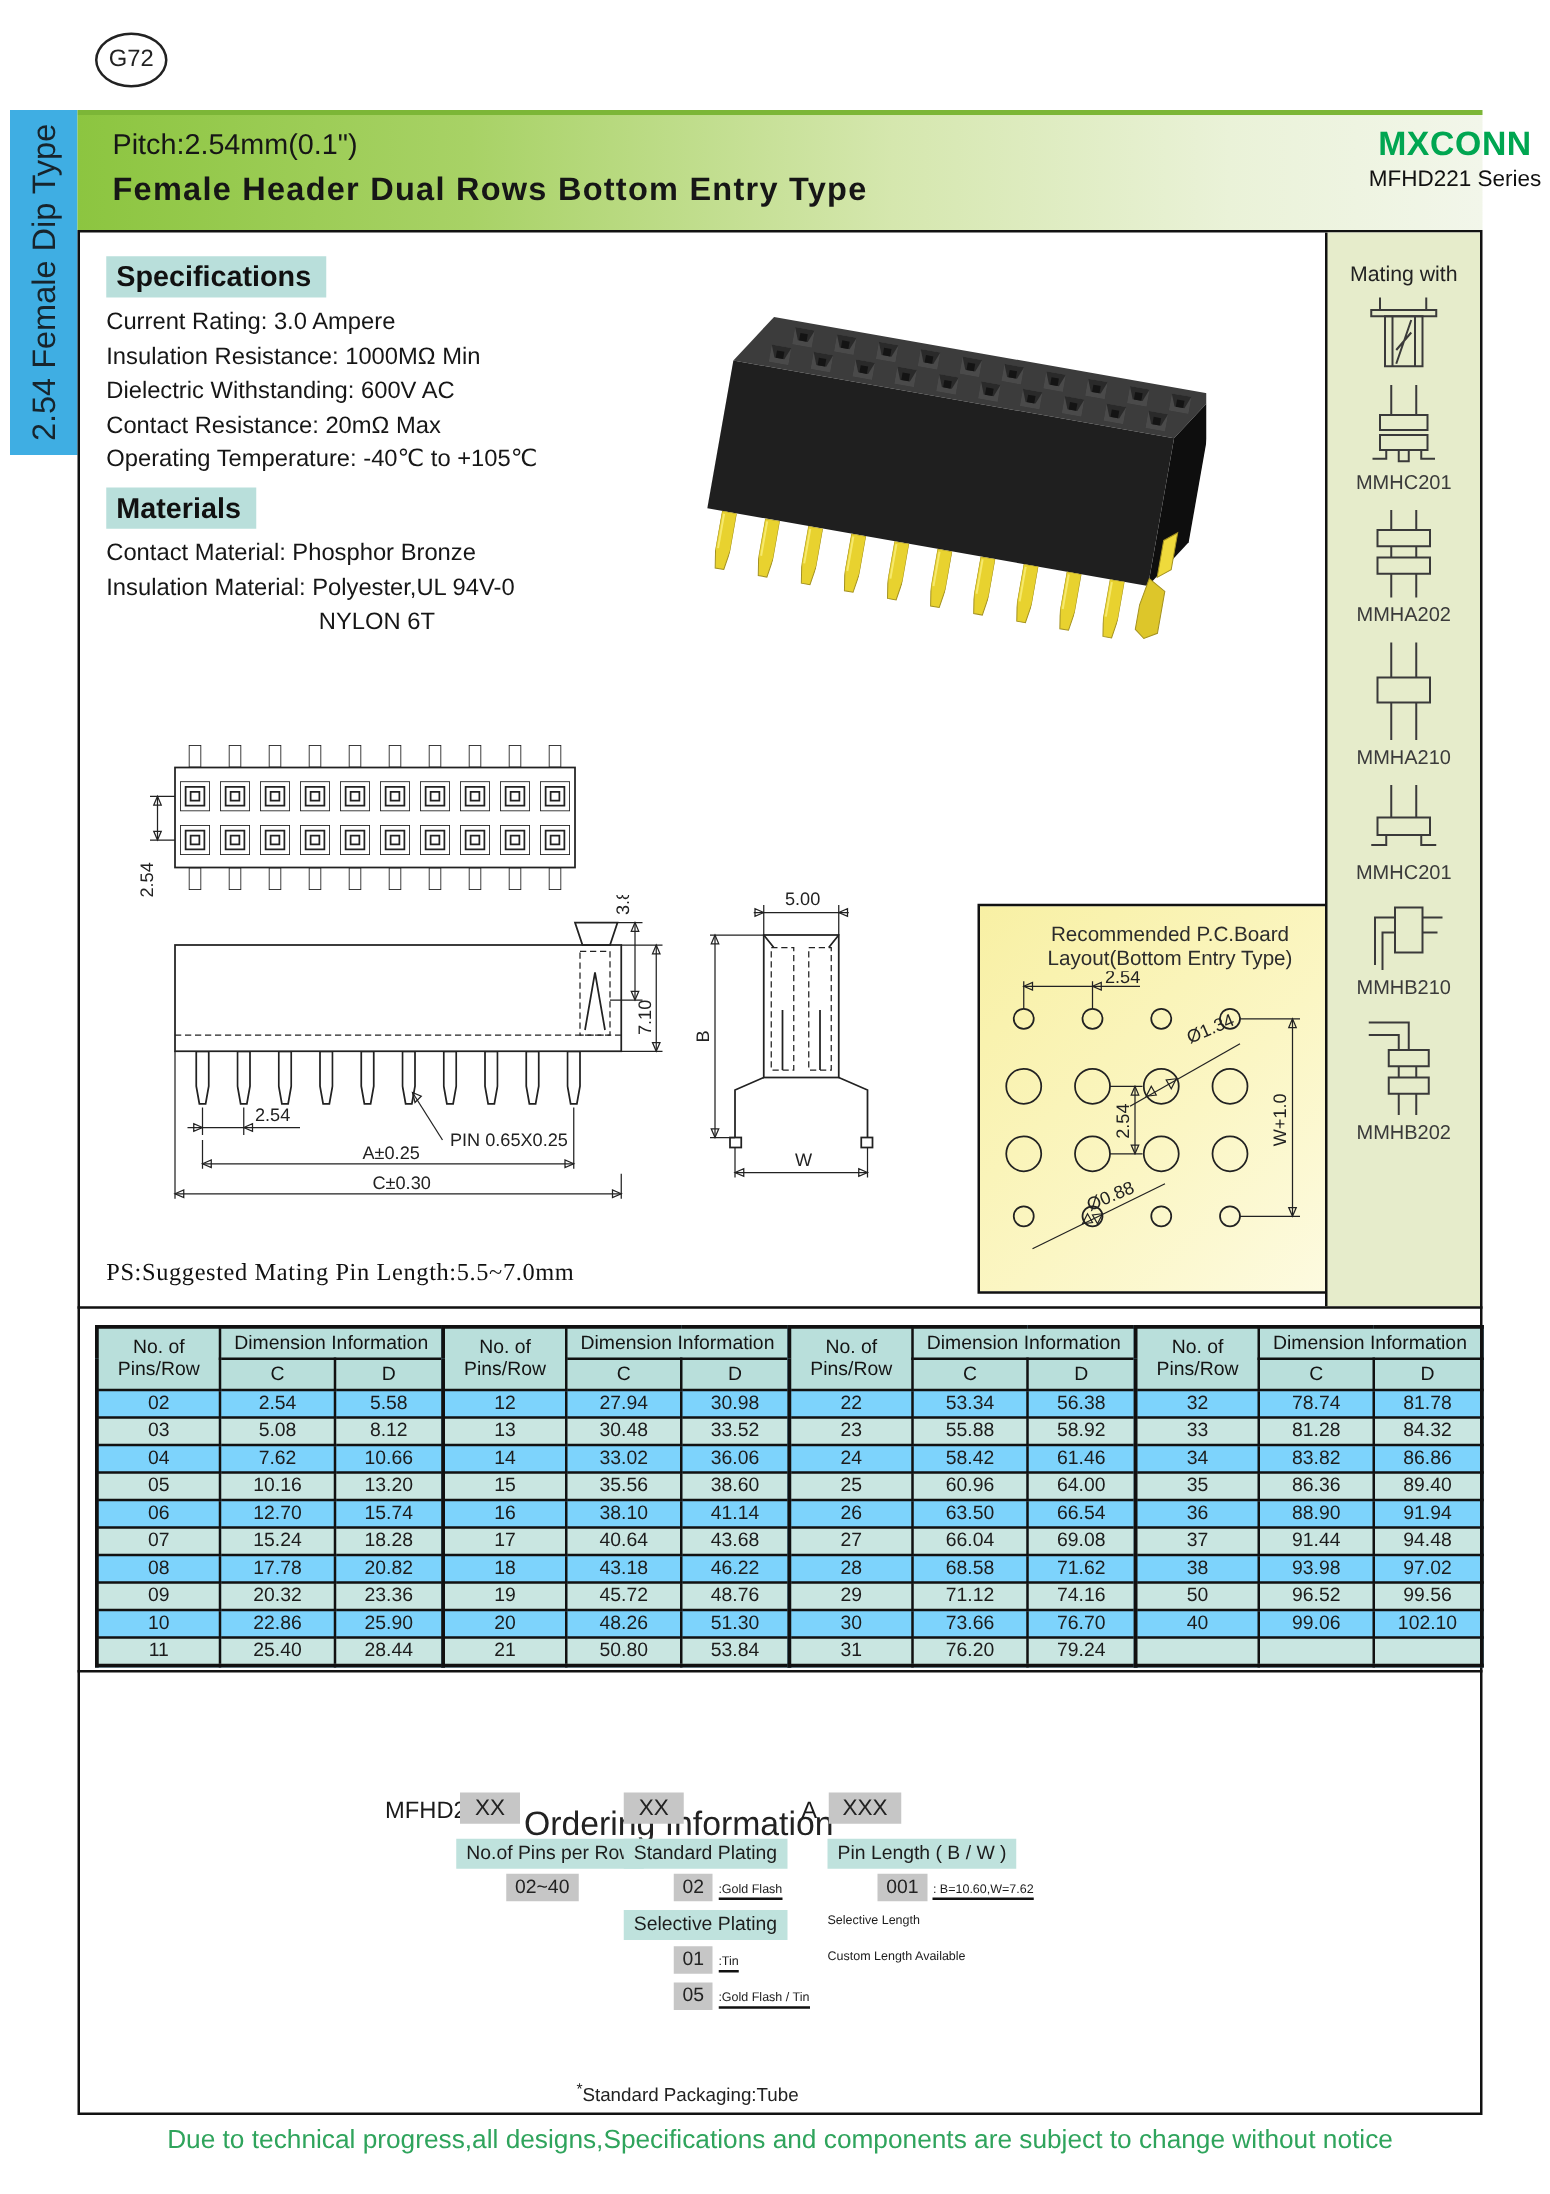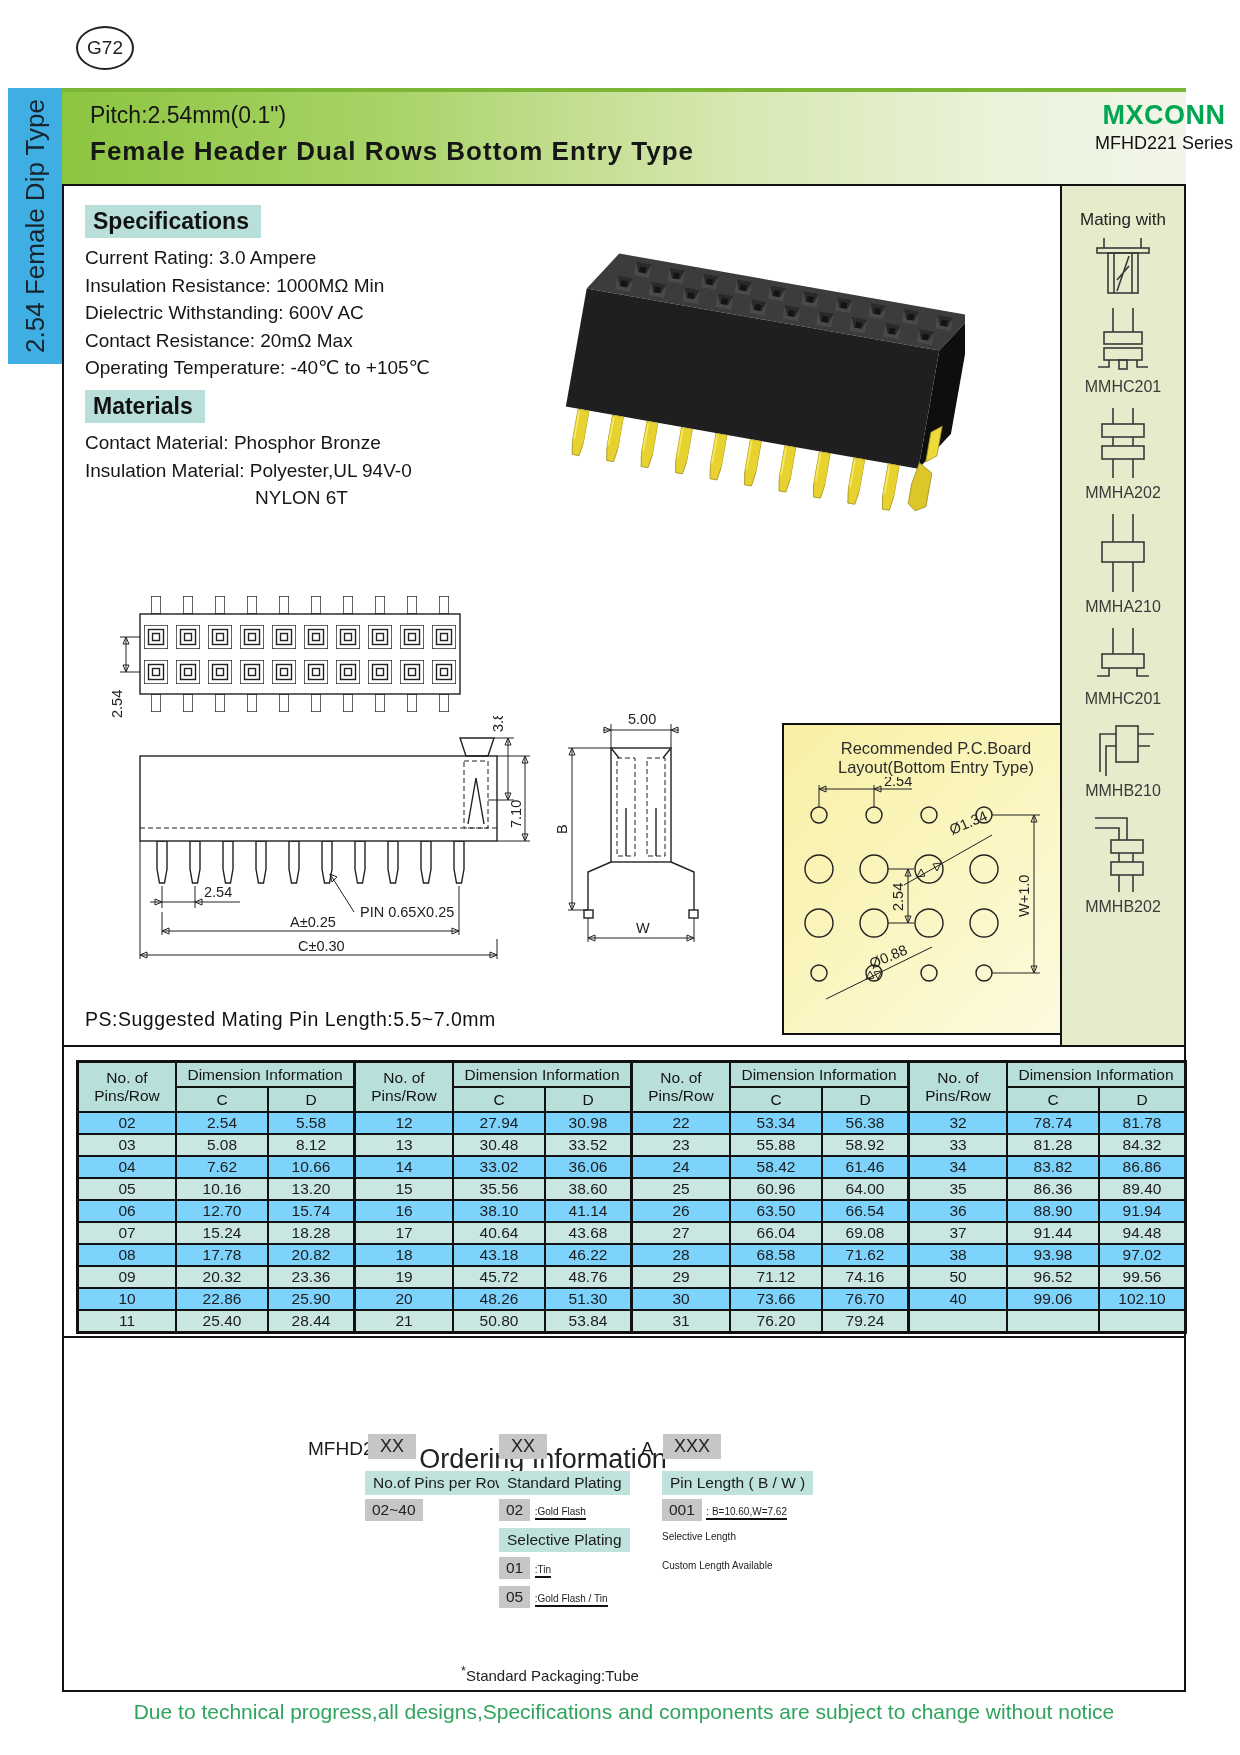--- a/index.html
+++ b/index.html
@@ -55,23 +55,23 @@
   .dimtable td{font-size:15.5px;height:20px;color:#1c1c1c;}
   .dimtable tbody tr:nth-child(even){background:#C9E6E1;}
   .c-p{width:96px}.c-c{width:90px}.c-d{width:84px}
 
   
   .ordtitle{font-size:27px;color:#222;}
   .graybox{display:inline-block;background:#C6C6C6;text-align:center;font-size:18px;color:#222;padding:2px 0;}
   .tealchip{display:inline-block;background:#BFE2DD;font-size:15.5px;color:#1c1c1c;padding:3px 8px;}
   .plain{font-size:10px;color:#1c1c1c;}
   .und{border-bottom:2px solid #111;padding-bottom:1px;}
-  .codebox{display:inline-block;background:#C6C6C6;font-size:15.5px;color:#222;text-align:center;padding:2px 7px;}
-
-  .psnote{font-size:19.5px;letter-spacing:.5px;color:#111;}
+  .codebox{display:inline-block;background:#C6C6C6;font-size:15.5px;color:#222;text-align:center;padding:2px 7px;margin-left:40px;}
+
+  .psnote{font-size:19.5px;letter-spacing:.5px;color:#111;font-family:Liberation Serif, serif;}
   .packnote{font-size:15px;color:#222;}
   .footer{left:62px;top:1700px;width:1124px;text-align:center;font-size:21px;color:#2FA45C;}
 
   svg text{font-family:"Liberation Sans","DejaVu Sans",sans-serif;}
   .dimtxt{font-size:14.5px;fill:#222;}
   .dimln{stroke:#222;stroke-width:1;fill:none;}
   .drawln{stroke:#222;stroke-width:1.4;fill:none;}
   .dash{stroke-dasharray:5 3;}
 </style>
 </head>

